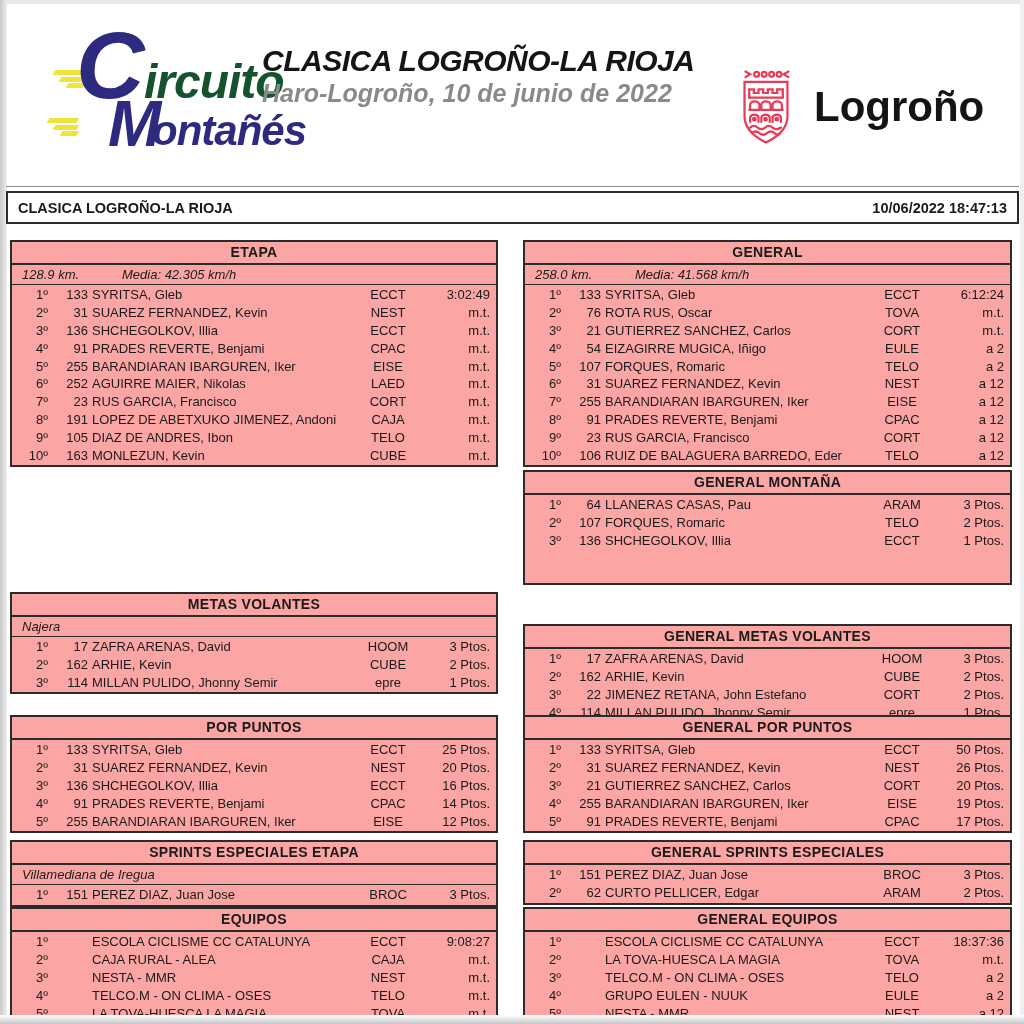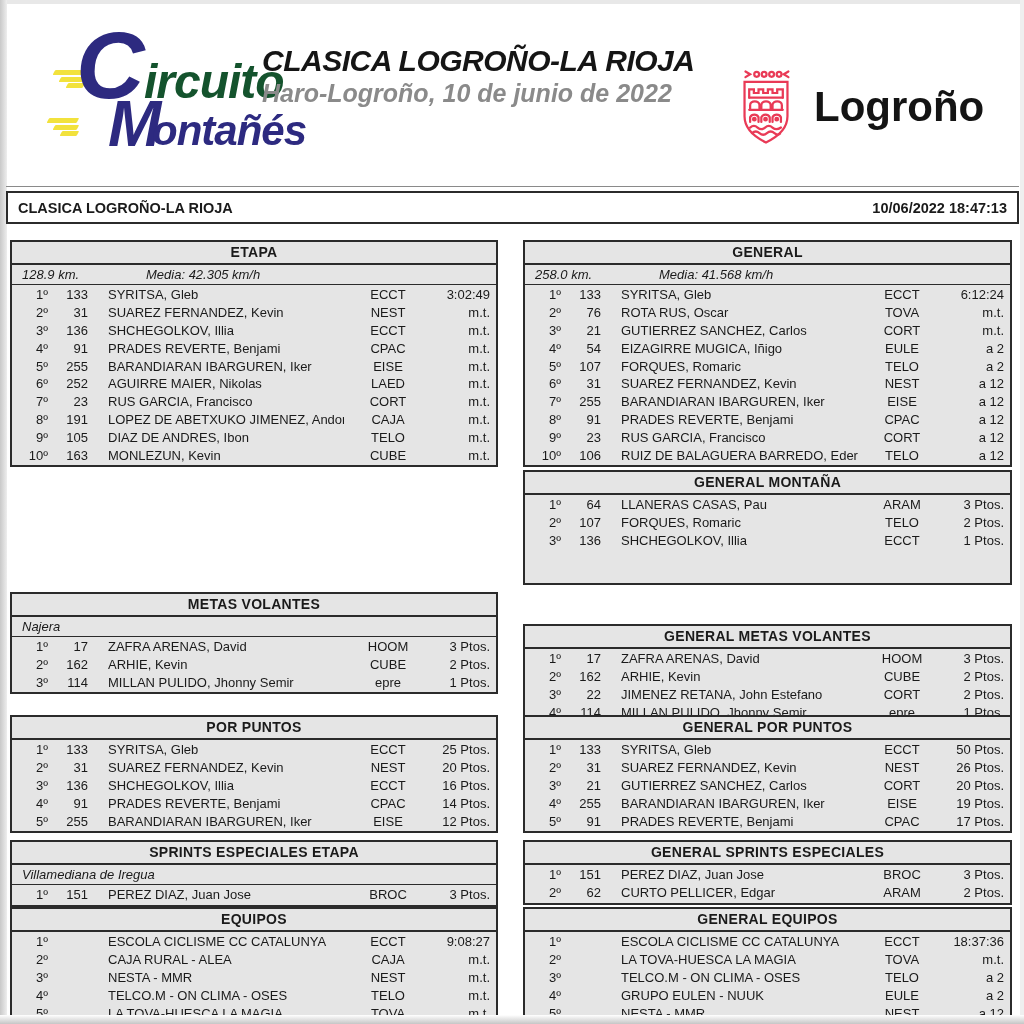--- a/index.html
+++ b/index.html
@@ -36,33 +36,33 @@
   .city-logo svg { display:block; }
   .city-logo .city-name { font-size:42px; font-weight:600; color:#141414; margin-left:20px; letter-spacing:0; }
 
   
   .pre-line { position:absolute; left:6px; right:5px; top:186px; height:1px; background:#8a8a8a; }
   .title-bar { position:absolute; left:6px; right:5px; top:191px; height:33px;
     border:2px solid #2b2b2b; display:flex; justify-content:space-between; align-items:center;
     padding:0 10px; font-size:14.5px; font-weight:bold; background:#fff; }
 
   
-  .rtable { position:absolute; border:2px solid #2b2b2b; background:#e5e5e5; }
+  .rtable { position:absolute; border:2px solid #2b2b2b; background:#fca5a5; }
   .t-left  { left:10px;  width:488px; }
   .t-right { left:523px; width:489px; }
   .t-head { text-align:center; font-weight:bold; font-size:14px; letter-spacing:0.3px;
     padding:2px 0 3px 0; border-bottom:2px solid #2b2b2b; }
   .t-sub { display:flex; align-items:center; font-size:13px; font-style:italic;
-    height:20px; border-bottom:1.5px solid #2b2b2b; padding-left:10px;gap:24px; }
+    height:20px; border-bottom:1.5px solid #2b2b2b; padding-left:10px; }
   .sub-dist { width:100px; }
   .t-body { padding:1px 0; }
   .row { display:flex; align-items:center; height:17.8px; font-size:13px; white-space:nowrap; }
   .c-pos  { width:36px;  text-align:right; }
   .c-num  { width:40px;  text-align:right; }
-  .c-name { flex:1; padding-left:20px; overflow:hidden; }
+  .c-name { flex:1; padding-left:4px; overflow:hidden; }
   .c-team { width:64px; text-align:center;margin-left:12px; }
   .c-val  { width:76px; text-align:right; padding-right:6px; }
 </style>
 </head>
 <body>
 
 <div class="edge-top"></div>
 <div class="edge-left"></div>
 <div class="edge-right"></div>
 

